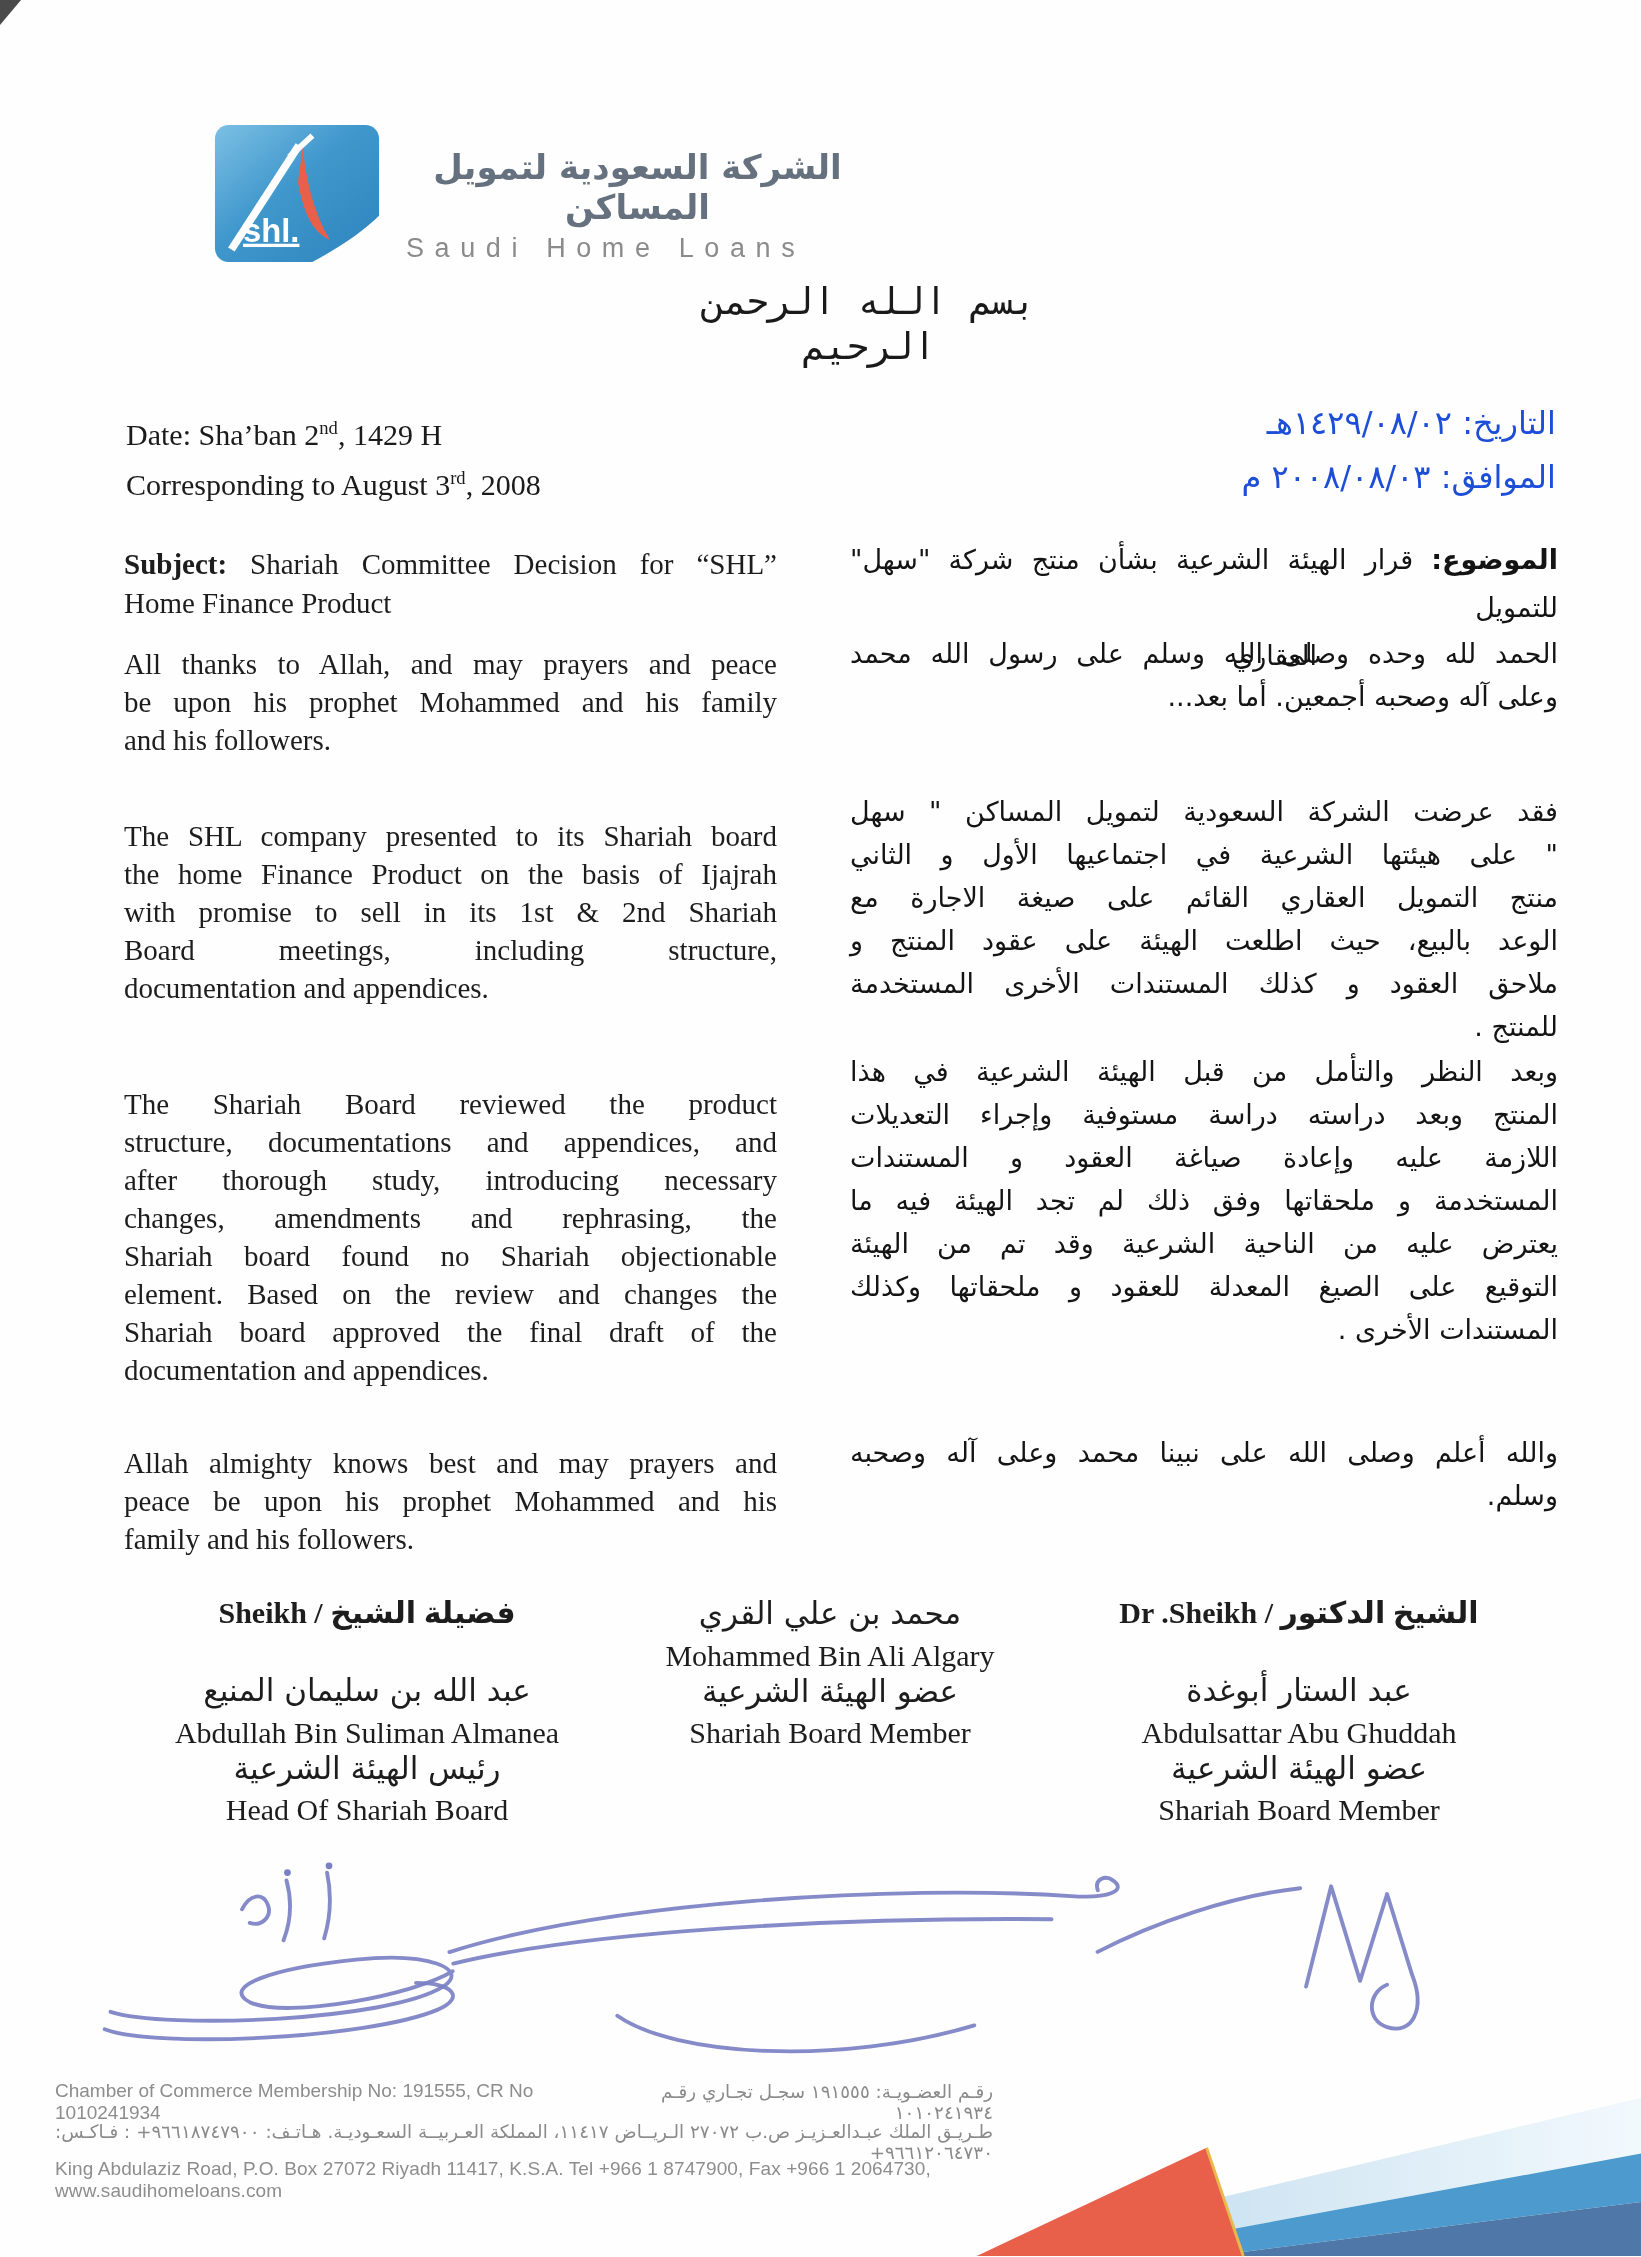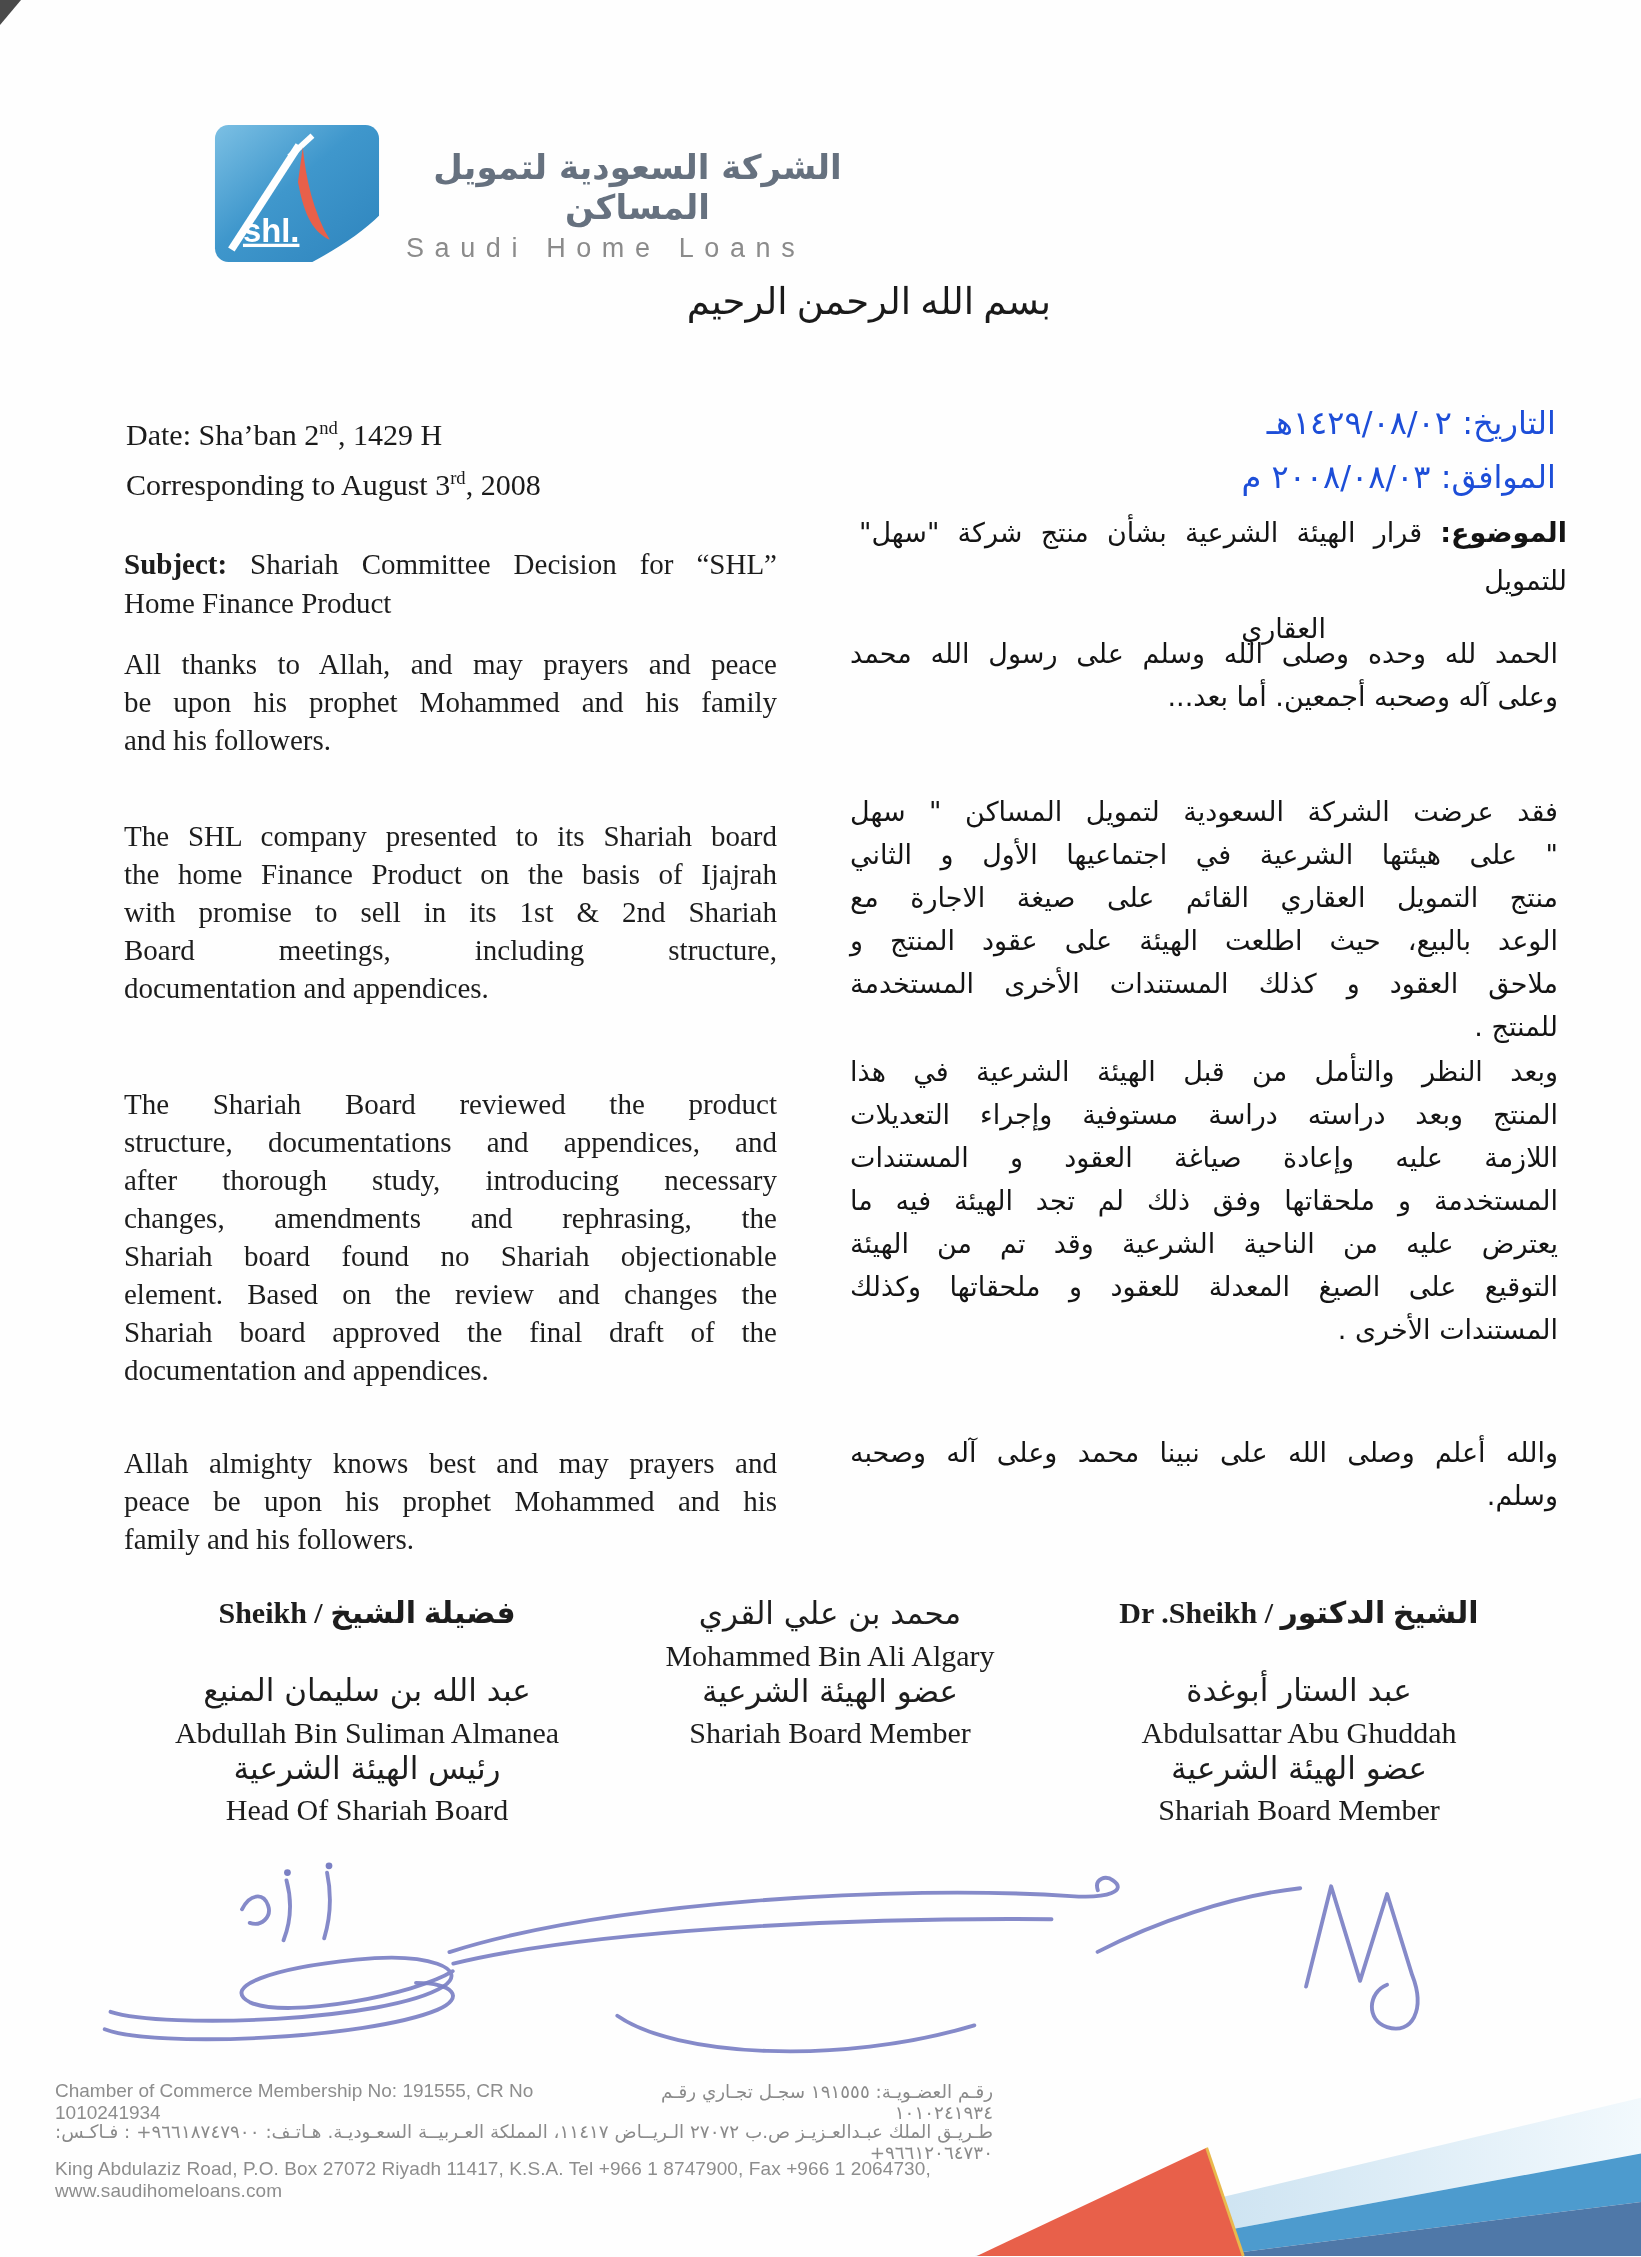--- a/index.html
+++ b/index.html
@@ -13,21 +13,21 @@
 
   
   .logo-svg{position:absolute;left:214px;top:124px;width:166px;height:139px;}
   .company{position:absolute;left:406px;top:147px;width:463px;}
   .company-ar{font-family:"DejaVu Sans",sans-serif;font-weight:700;font-size:34px;color:#66717f;
               direction:rtl;text-align:center;letter-spacing:1px;}
   .company-en{font-family:"Liberation Sans",sans-serif;font-size:27px;color:#8b8b8b;
               letter-spacing:10.6px;margin-top:5.8px;white-space:nowrap;}
 
   .bismillah{position:absolute;left:676px;top:280px;width:386px;text-align:center;
-             direction:rtl;font-family:Liberation Serif, serif;font-size:37px;color:#1a1a1a;}
+             direction:rtl;font-family:Liberation Mono, monospace;font-size:37px;color:#1a1a1a;}
 
   .dates-en{position:absolute;left:126px;top:406px;font-size:30px;line-height:43px;color:#1b1b1b;}
   .dates-en sup{font-size:0.62em;}
   .dates-ar{position:absolute;left:1110px;top:396px;width:446px;direction:rtl;text-align:right;
             font-family:"DejaVu Sans",sans-serif;font-size:32px;line-height:54px;color:#1d4ed8;}
 
   
   .en-par{position:absolute;left:124px;width:653px;font-size:29px;line-height:38px;color:#1d1d1d;}
   .en-par .ln{text-align:justify;text-align-last:justify;}
   .en-par .ln:last-child{text-align-last:left;}
@@ -127,21 +127,21 @@
       <div class="ln">element. Based on  the review and changes the</div>
       <div class="ln">Shariah board approved the  final draft of the</div>
       <div class="ln">documentation and appendices.</div>
     </div>
   <div class="en-par" style="top:1444px;">
       <div class="ln">Allah almighty knows best and may prayers and</div>
       <div class="ln">peace be upon his prophet Mohammed and his</div>
       <div class="ln">family and his followers.</div>
     </div>
 
-  <div class="ar-par subj a1" lang="ar" style="top:509px;margin-left:9px;">
+  <div class="ar-par subj a1" lang="ar" style="top:536px;">
     <div class="ln"><b>الموضوع:</b> <span>قرار الهيئة الشرعية بشأن منتج شركة "سهل" للتمويل</span></div>
     <div class="ln">العقاري</div>
   </div>
   <div class="ar-par" lang="ar" style="top:632px;">
       <div class="ln">الحمد لله وحده وصلى الله وسلم على رسول الله محمد</div>
       <div class="ln">وعلى آله وصحبه أجمعين. أما بعد...</div>
     </div>
   <div class="ar-par" lang="ar" style="top:790px;">
       <div class="ln">فقد عرضت الشركة السعودية لتمويل المساكن " سهل</div>
       <div class="ln">" على هيئتها الشرعية في اجتماعيها الأول و الثاني</div>

